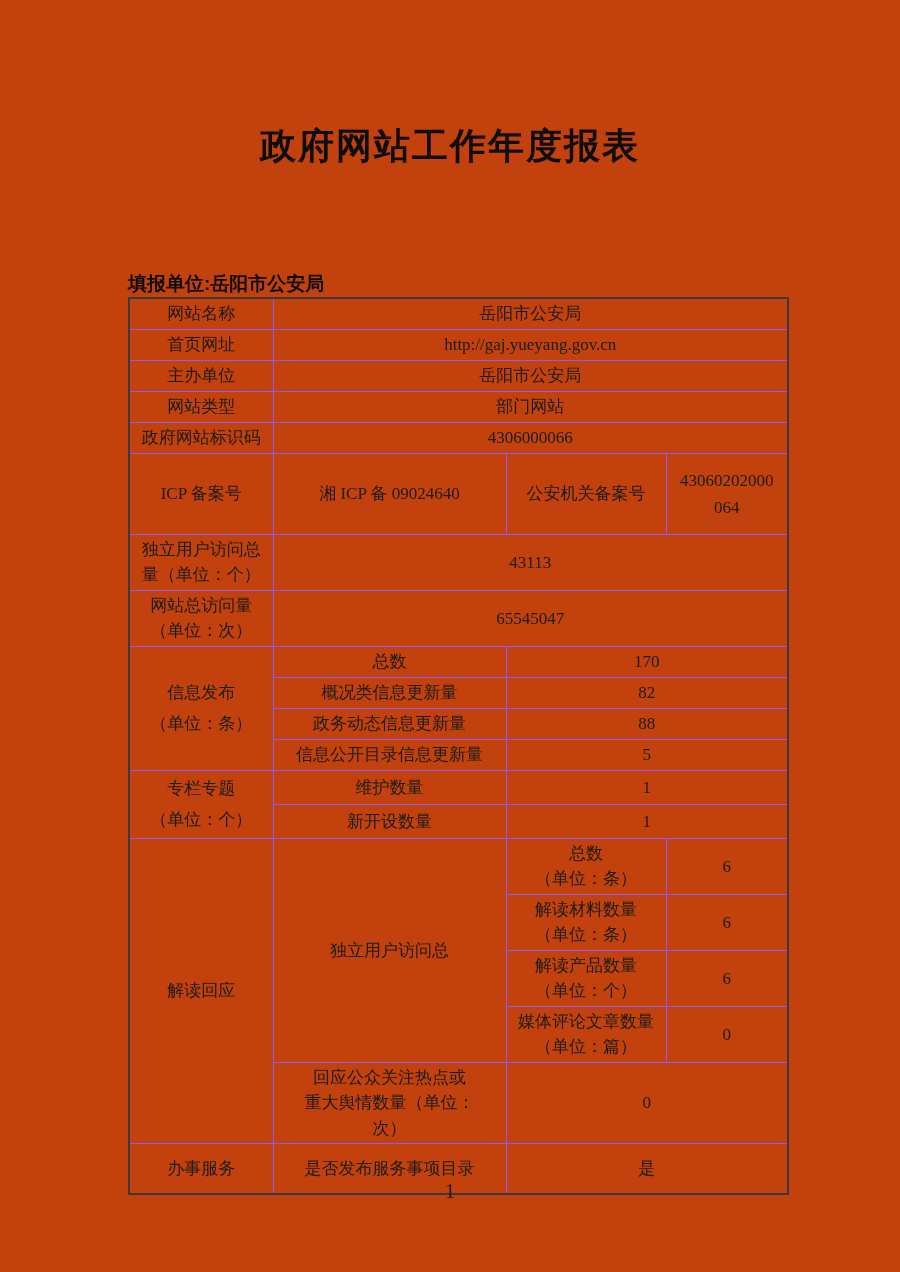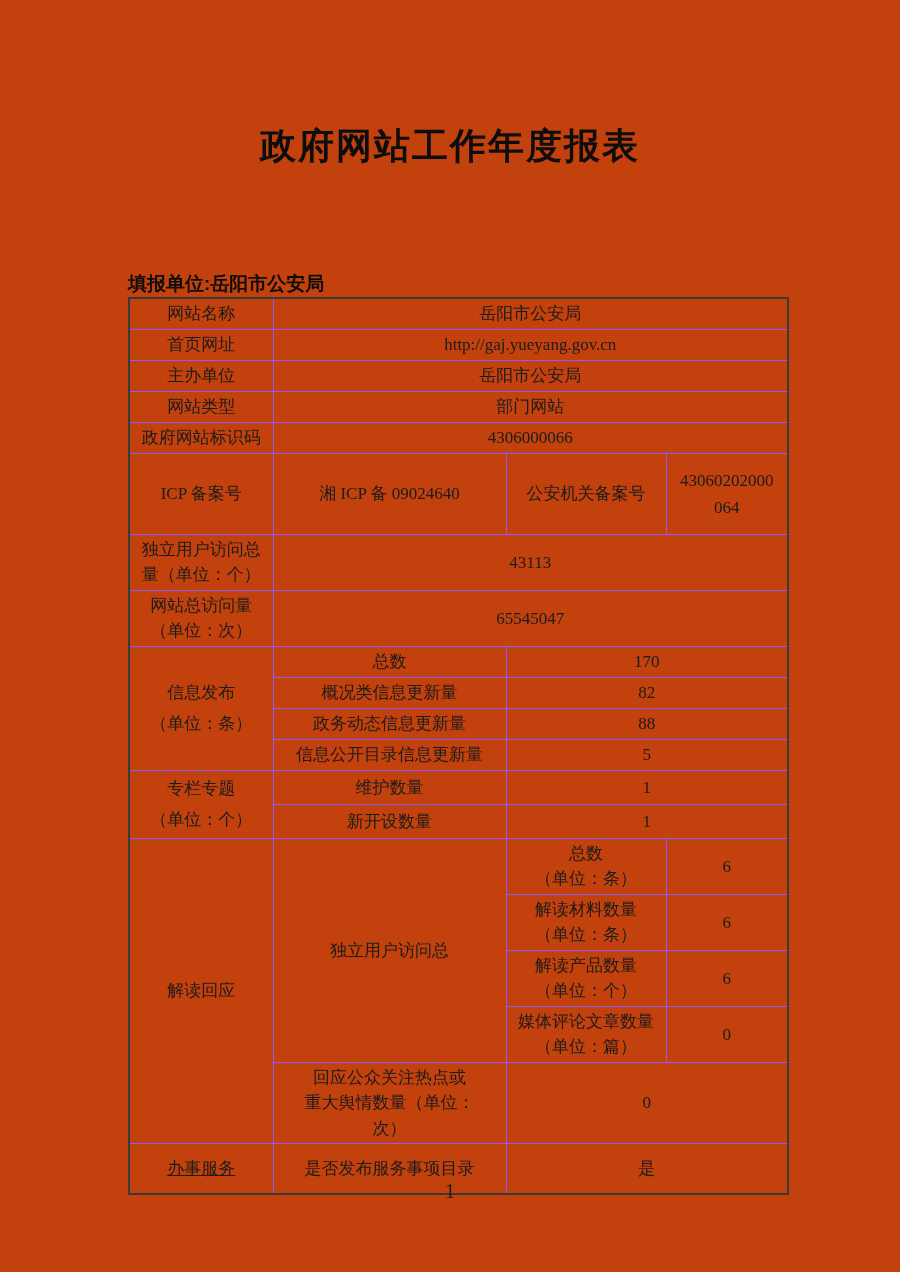--- a/index.html
+++ b/index.html
@@ -69,21 +69,21 @@
   tr.h75 td { height: 75px; margin-left: 44px; }
   tr.h50 td { height: 50px; }
   td .ln { display: block; }
   td.spaced .ln { line-height: 1.85; }
   td.num-wrap div {
     max-width: 100px;
     margin: 11px auto;
     word-break: break-all;
     line-height: 1.6;
   }
-  td.v-bottom { vertical-align: bottom; padding-bottom: 4px; text-decoration: underline; }
+  td.v-bottom { vertical-align: bottom; padding-bottom: 4px; }
   td.v-top { vertical-align: top; padding-top: 5px; margin-left: 36px; }
   .page-number {
     position: absolute;
     top: 1180px;
     left: 0;
     width: 100%;
     text-align: center;
     font-size: 20px;
     color: #1c1c1c;
   }

